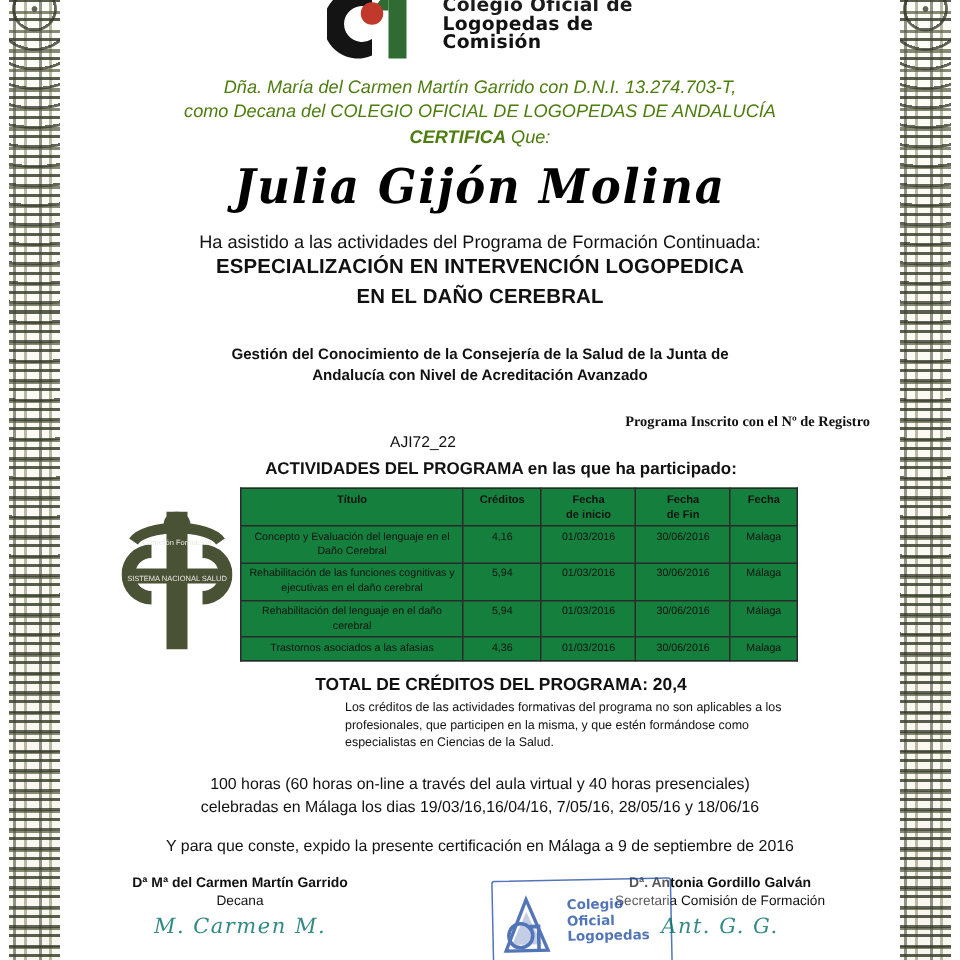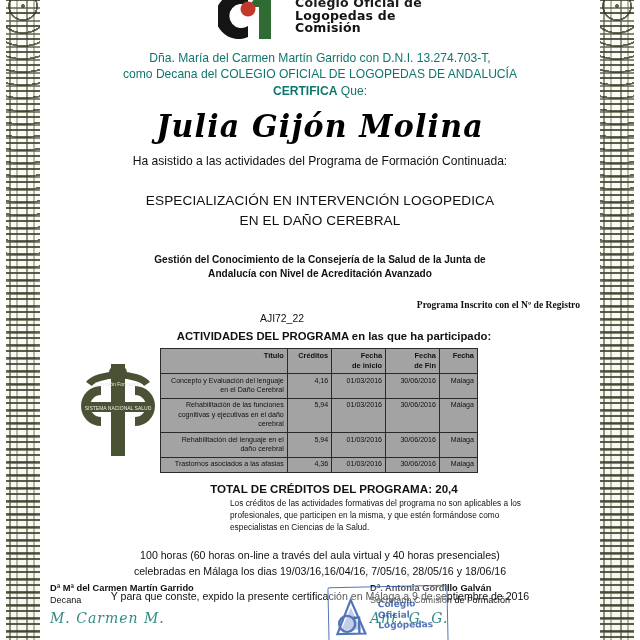--- a/index.html
+++ b/index.html
@@ -54,38 +54,38 @@
   .logo-words { text-align:left; line-height:1.02; }
   .logo-words div {
     font-family:"DejaVu Sans", sans-serif;
     font-weight:bold; font-size:12.5px; letter-spacing:.2px;
     color:#121212; white-space:nowrap;
   }
   .logo-words div.l1 { color:#1b1b1b; }
 
   
   .issuer {
-    margin-top:9px; font-size:12.1px; line-height:1.32; color:#0f766e;
+    margin-top:9px; font-size:12.1px; line-height:1.32; color:#4d7c0f;font-style:italic;
   }
   .issuer .certifica { font-weight:bold; margin-top:1px; }
   .issuer .certifica span.reg { font-weight:normal; }
 
   .recipient {
     font-family:"DejaVu Serif", serif;
     font-style:italic; font-weight:bold;
     font-size:30px; letter-spacing:1.2px;
     margin-top:8px; color:#000;
     transform:scaleY(1.06);
   }
 
   .attended { font-size:12.1px; margin-top:11px; }
 
   .course-title {
-    font-weight:normal; font-size:13.6px; line-height:1.48;
-    margin-top:23px; letter-spacing:.1px;
+    font-weight:bold; font-size:13.6px; line-height:1.48;
+    letter-spacing:.1px;
   }
 
   .accredit {
     font-size:10.1px; font-weight:bold; line-height:1.42;
     margin-top:22px; width:365px;
   }
 
   .registry {
     width:100%; margin-top:17px; padding-right:18px;
     text-align:right;
@@ -104,22 +104,22 @@
 
   
   .table-zone {
     display:flex; align-items:flex-start; width:100%;
     margin-top:6px; padding-left:34px;
   }
   .cfc-logo { width:84px; flex:none; padding-top:16px; }
   .cfc-logo svg { display:block; margin:0 auto; }
 
   table.activities {
-    border-collapse:collapse; width:318px; background:#a3a3a3;
-    font-size:7.1px; text-align:right;
+    border-collapse:collapse; width:372px; background:#15803d;
+    font-size:7.1px; text-align:center;
   }
   table.activities th, table.activities td {
     border:1px solid #2a2a2a; padding:2.5px 3px;
     vertical-align:top; line-height:1.32;
   }
   table.activities th { font-weight:bold; font-size:7.4px; }
   th.c-titulo{width:40%;} th.c-cred{width:14%;} th.c-ini{width:17%;}
   th.c-fin{width:17%;} th.c-lugar{width:12%;}
 
   .total {
@@ -133,21 +133,21 @@
 
   .hours { font-size:10.6px; line-height:1.45; margin-top:15px; }
   .closing { font-size:10.6px; margin-top:11px; }
 
   
   .signatures {
     position:absolute; left:42px; right:42px; bottom:0; height:58px;
     display:flex; justify-content:space-between; align-items:flex-start;
     padding:0 8px;
   }
-  .sig { width:220px; text-align:left; }
+  .sig { width:220px; text-align:center; }
   .sig .who { font-weight:bold; font-size:9.3px; line-height:1.3; }
   .sig .role { font-size:9.1px; margin-top:1px; }
   .sig .ink {
     font-family:"DejaVu Serif", serif; font-style:italic;
     font-size:14px; color:#0f766e; margin-top:5px; opacity:.85;
     letter-spacing:1px; white-space:nowrap;
   }
 
   
   .stamp {

